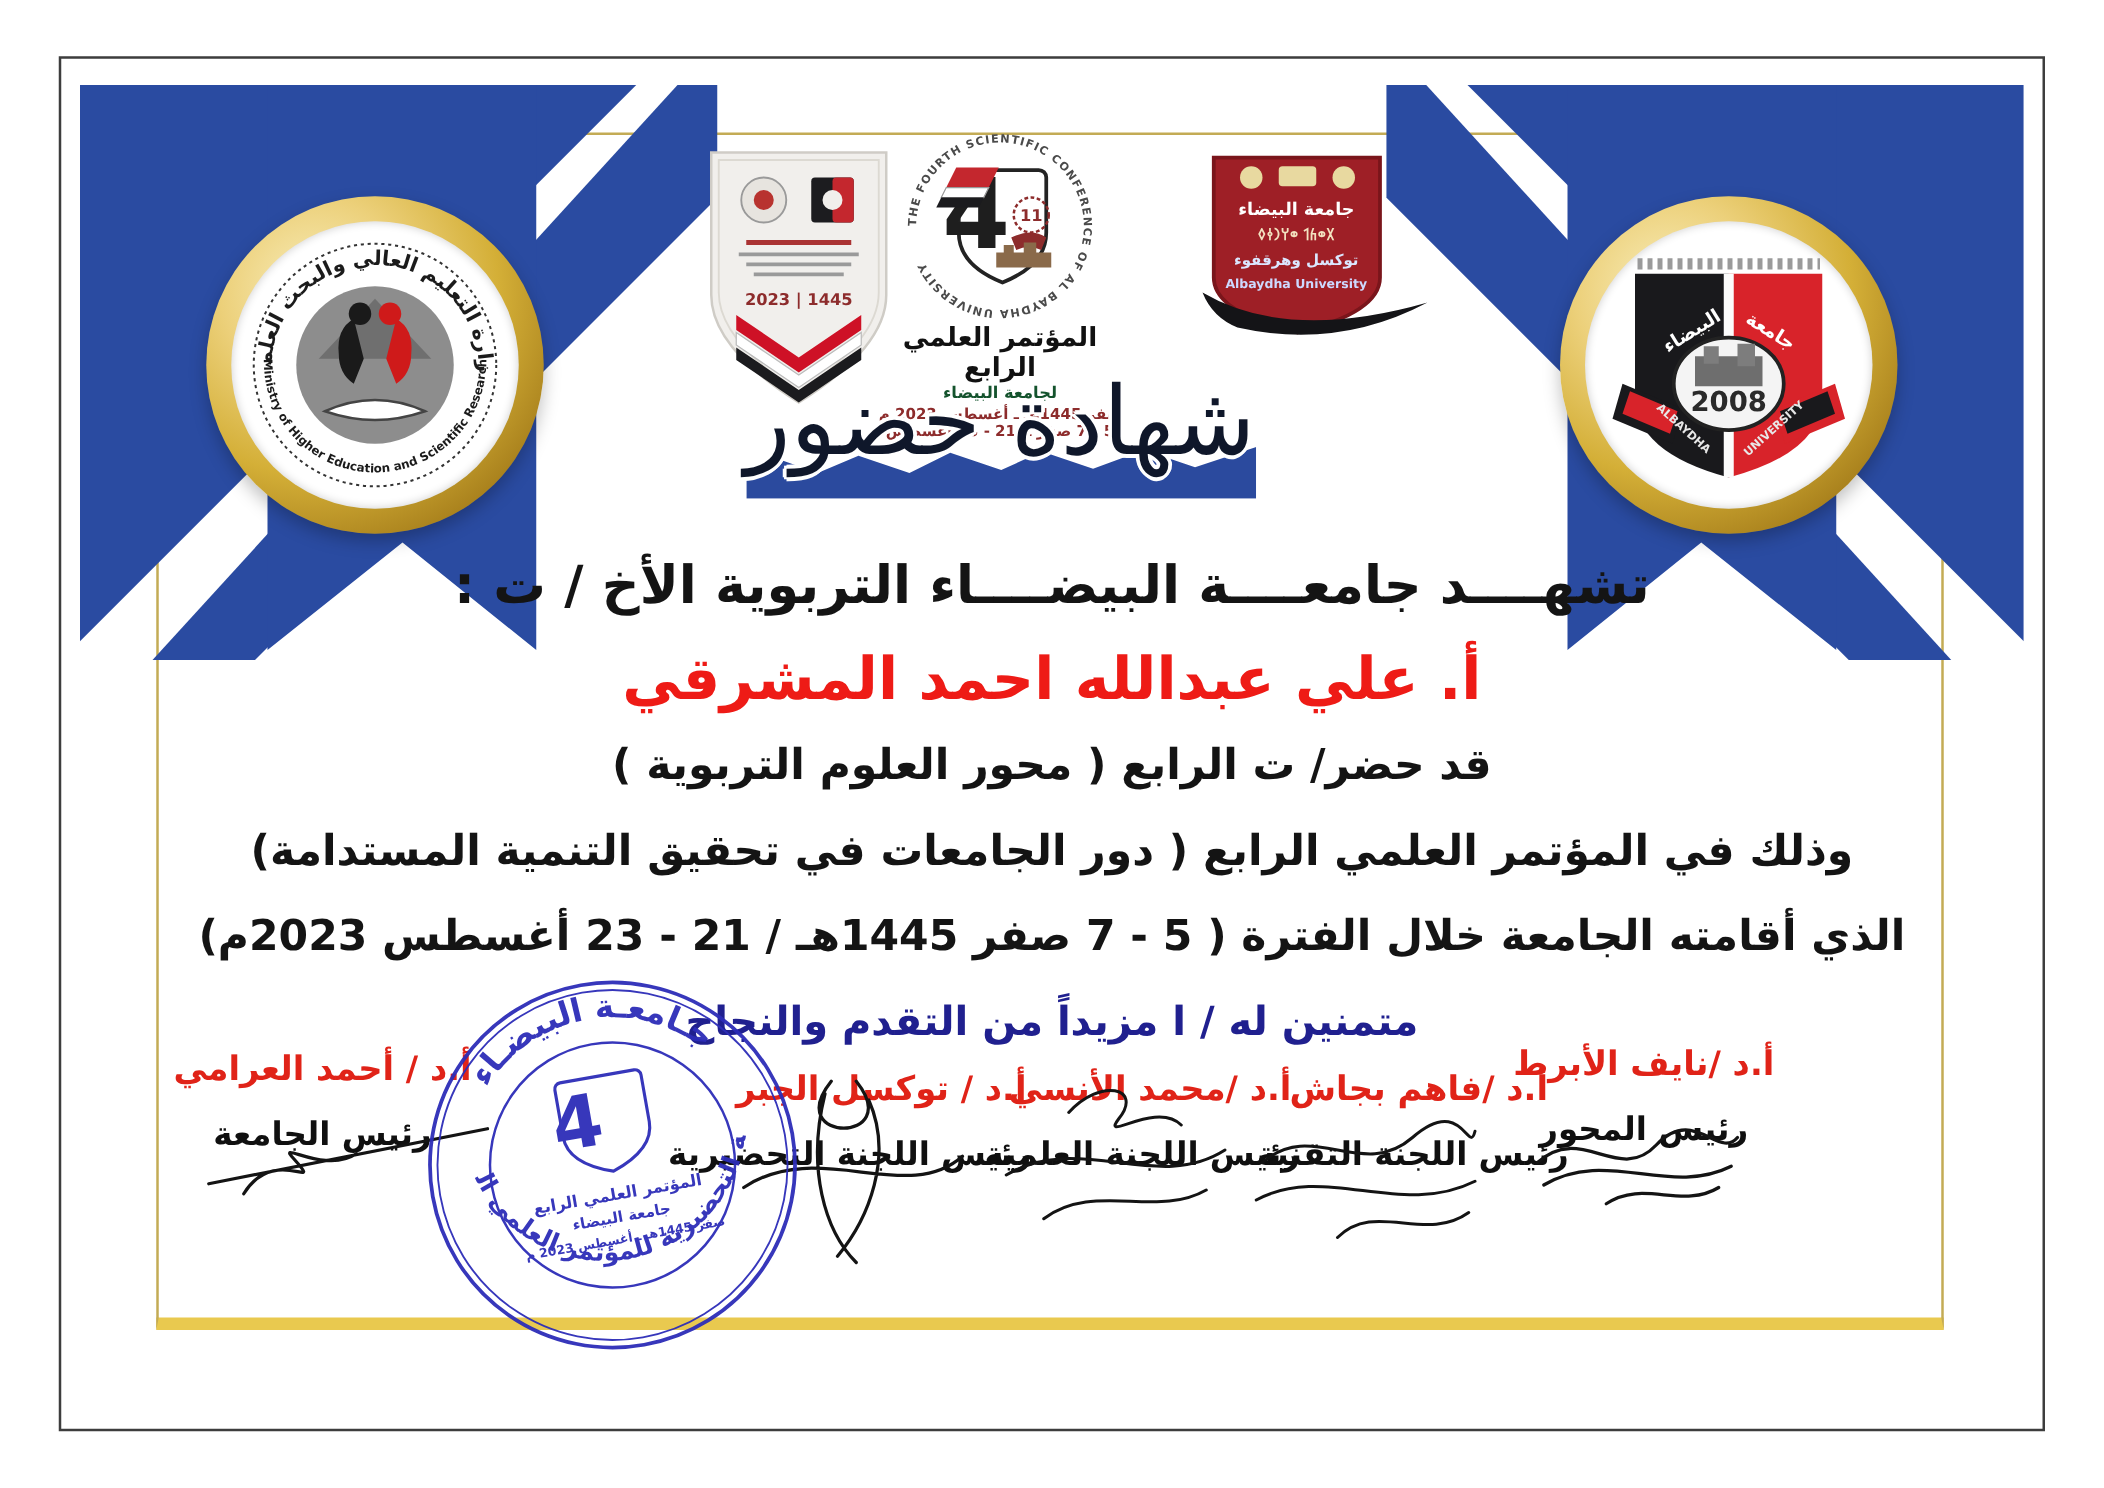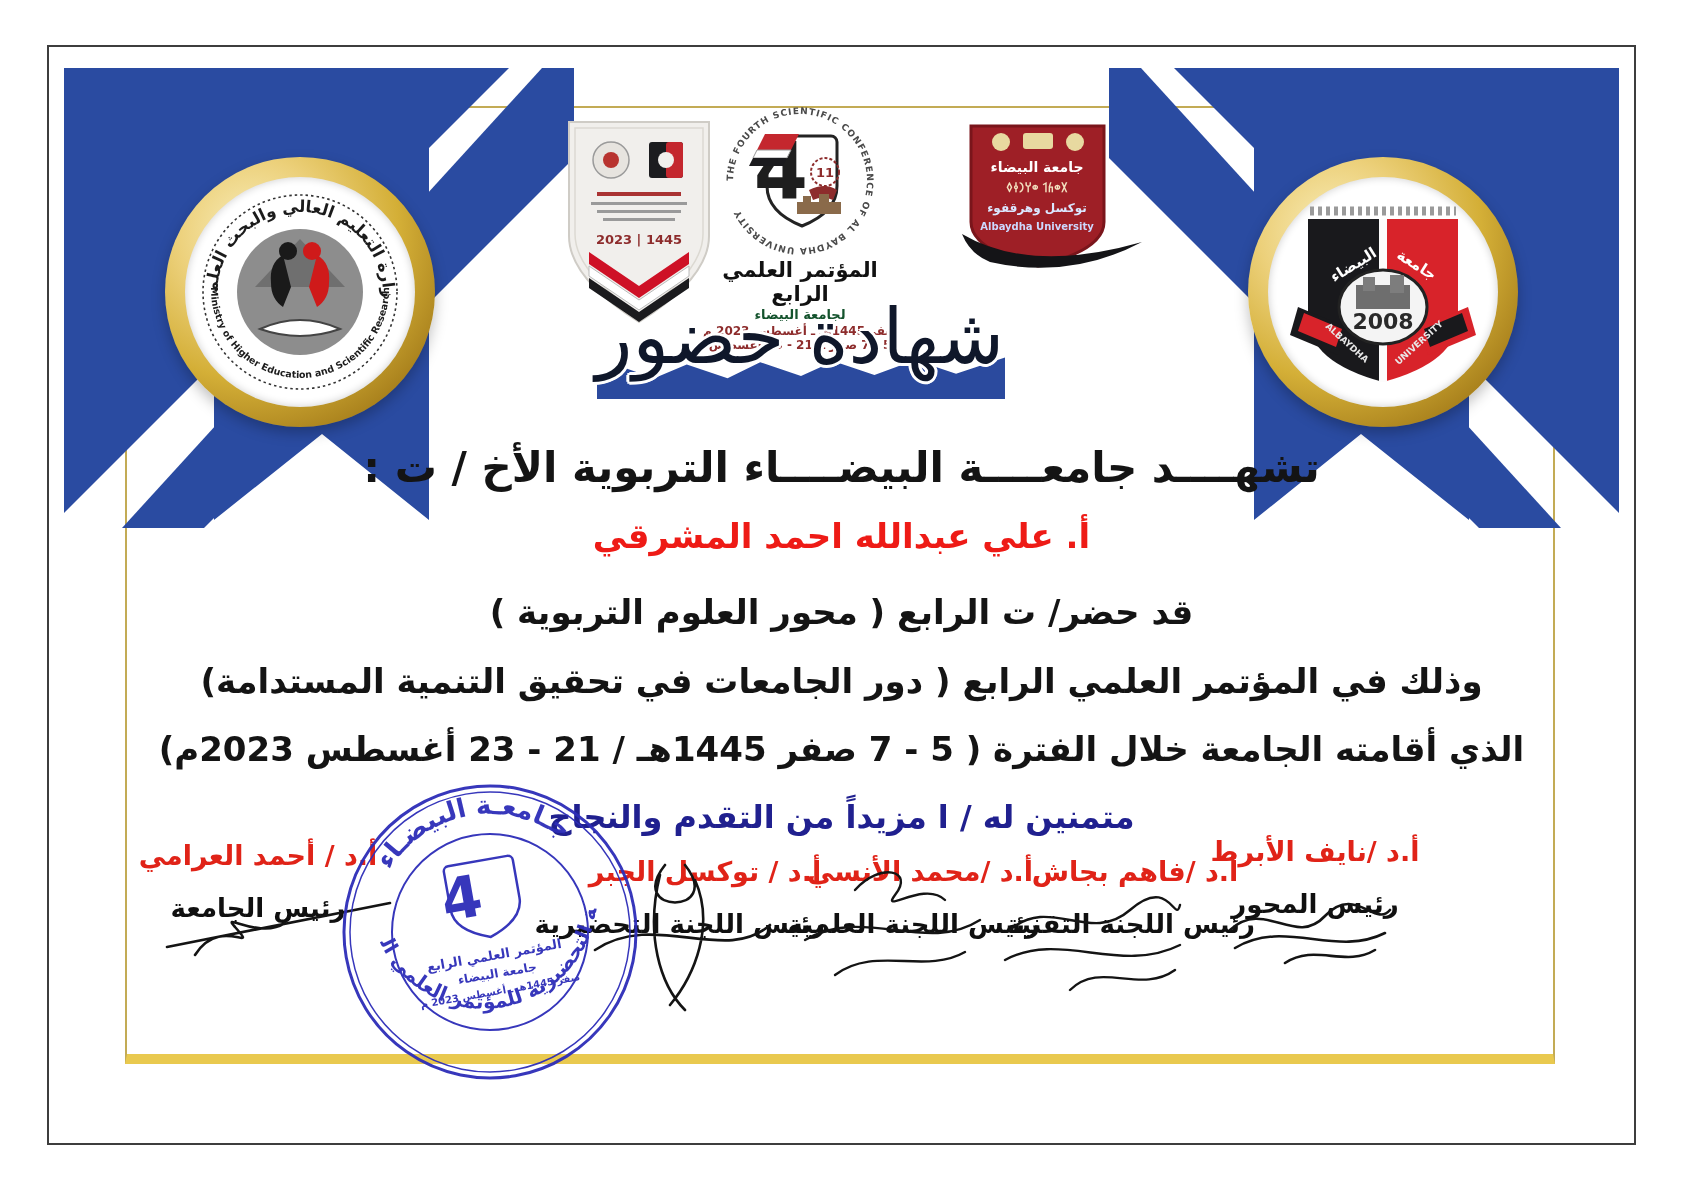--- a/index.html
+++ b/index.html
@@ -24,21 +24,21 @@
         background:#ffffff;box-shadow:inset 0 0 8px rgba(0,0,0,.2);}
   
   .title-banner{position:absolute;left:597px;top:353px;width:408px;height:46px;background:#2b4a9e;
         clip-path:polygon(0 55%,6% 30%,14% 55%,22% 25%,32% 55%,40% 20%,50% 50%,58% 18%,68% 48%,78% 15%,88% 45%,100% 10%,100% 100%,0 100%);}
   .cert-title{position:absolute;left:0;top:292px;width:1600px;text-align:center;direction:rtl;
         font-size:76px;font-weight:400;color:#0f172a;letter-spacing:-2px;
         text-shadow:-3px 0 #fff,3px 0 #fff,0 -3px #fff,0 3px #fff,-2px -2px #fff,2px 2px #fff,-2px 2px #fff,2px -2px #fff;}
   
   .line{position:absolute;left:140px;width:1403px;text-align:center;direction:rtl;color:#141414;}
   .attest{top:443px;font-size:42px;font-weight:700;}
-  .rname{top:516px;font-size:34px;font-weight:800;color:#ee1b16;}
+  .rname{top:516px;font-size:47px;font-weight:800;color:#ee1b16;}
   .l3{top:592px;font-size:34px;font-weight:700;}
   .l4{top:661px;font-size:34px;font-weight:700;}
   .l5{top:729px;font-size:34px;font-weight:700;}
   .wish{top:798px;font-size:32px;font-weight:800;color:#20208f;}
   
   .sig{position:absolute;width:240px;text-align:center;direction:rtl;}
   .sig .sname{font-size:27px;font-weight:800;color:#e02318;white-space:nowrap;}
   .sig .stitle{margin-top:22px;font-size:26px;font-weight:800;color:#101010;white-space:nowrap;}
   .sig1{left:1195px;top:836px;}
   .sig2{left:1015px;top:856px;}

